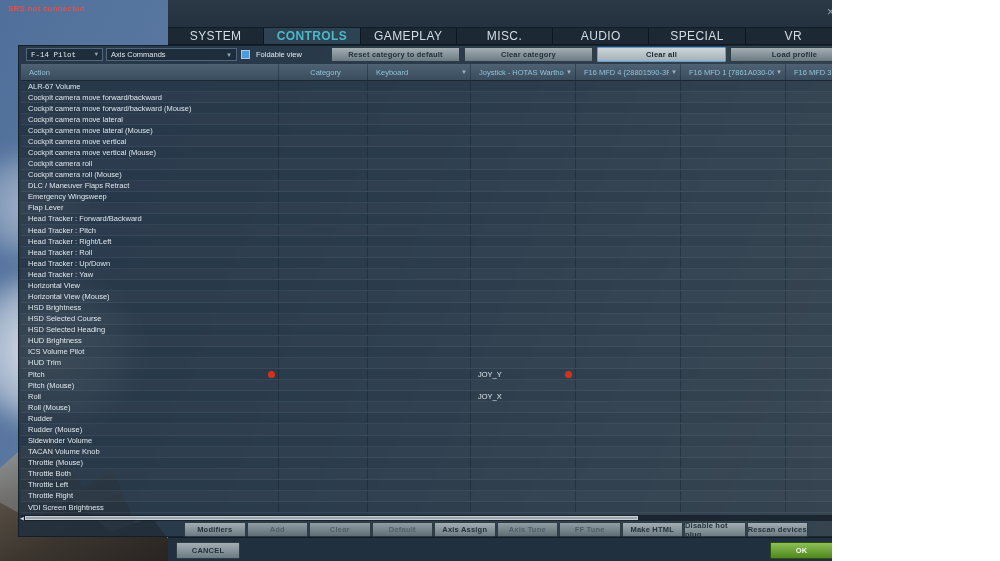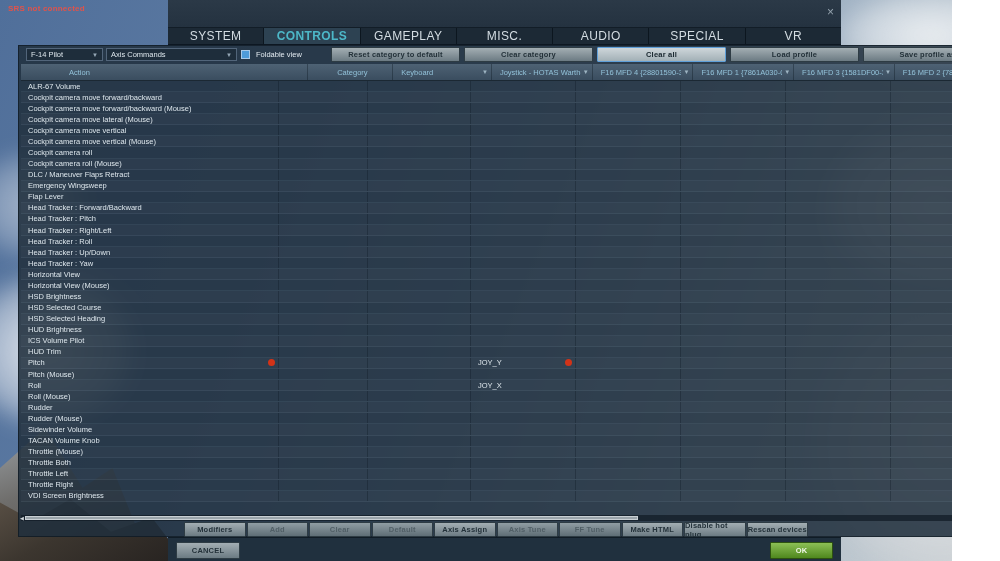--- a/index.html
+++ b/index.html
@@ -1,18 +1,18 @@
 <!DOCTYPE html>
 <html><head>
 <meta charset="utf-8">
 <style>
   html,body{margin:0;padding:0;}
   body{width:1000px;height:561px;overflow:hidden;position:relative;
        font-family:"Liberation Sans",sans-serif;-webkit-font-smoothing:antialiased;}
-  #stage{position:absolute;inset:0;width:952px;height:561px;overflow:hidden;}
+  #stage{position:absolute;inset:0;width:832px;height:561px;overflow:hidden;}
 
   
   .sky{position:absolute;inset:0;
        background:linear-gradient(112deg,#506f9a 0%,#5d7ba3 28%,#7b93b2 52%,#a9b9c8 76%,#c7ced2 100%);}
   .cloud{position:absolute;border-radius:50%;filter:blur(10px);background:radial-gradient(ellipse at center,rgba(255,255,255,0.95) 0%,rgba(255,255,255,0.45) 55%,rgba(255,255,255,0) 75%);}
   .cl1{left:835px;top:-10px;width:190px;height:90px;opacity:.8;}
   .cl2{left:820px;top:120px;width:230px;height:170px;opacity:.9;}
   .cl3{left:810px;top:300px;width:260px;height:280px;opacity:.95;background:radial-gradient(ellipse at center,rgba(235,236,238,0.98) 0%,rgba(215,218,221,0.6) 55%,rgba(215,218,221,0) 78%);}
   .cl4{left:-40px;top:270px;width:180px;height:160px;opacity:.9;}
   .cl5{left:-30px;top:150px;width:120px;height:110px;opacity:.5;}
@@ -41,35 +41,35 @@
 
   
   .panel{position:absolute;left:18px;top:45px;width:975px;height:492px;
       background:rgba(32,47,61,0.87);border:1px solid rgba(8,16,24,0.55);box-sizing:border-box;}
 
   
   .toolbar{position:absolute;left:0;top:0;width:975px;height:18px;}
   .dd{position:absolute;top:2px;height:13px;background:#1e2d3b;border:1px solid #52657a;box-sizing:border-box;
       color:#dde6ec;font-size:7.5px;display:flex;align-items:center;padding:0 4px;cursor:pointer;}
   .dd .caret{margin-left:auto;font-size:6px;color:#94a6b5;}
-  .dd1{left:7px;width:77px;}
+  .dd1{left:7px;width:77px;font-family:Liberation Mono, monospace;}
   .dd2{left:87px;width:131px;}
   .chk{position:absolute;left:222px;top:4px;width:9px;height:9px;background:#4f9bd8;border:1px solid #a9c9e6;box-sizing:border-box;cursor:pointer;}
   .chk-label{position:absolute;left:237px;top:4px;font-size:7.5px;color:#e2eaf0;}
   .tb-btns{position:absolute;left:312px;top:1px;display:flex;gap:4px;}
   .btn{height:15px;display:flex;align-items:center;justify-content:center;box-sizing:border-box;cursor:pointer;
       background:linear-gradient(#a3aeb3,#6c7b83);border:1px solid #2e3c44;
       font-size:7.5px;font-weight:bold;color:#233139;border-radius:1px;letter-spacing:.2px;}
   .tb-btns .btn{width:129px;}
   .btn.focused{background:linear-gradient(#ced6da,#a2b0b6);border:1px solid #5f9fd8;color:#16242c;}
   .btn.dim{color:#515f66;background:linear-gradient(#909da3,#5f6e76);}
 
   
   .thead{position:absolute;left:2px;top:18px;width:965px;height:17px;display:flex;
-      background:linear-gradient(#4e6274,#3a4d5f);border-bottom:1px solid #1b2833;box-sizing:border-box;padding-left:40px;}
+      background:linear-gradient(#4e6274,#3a4d5f);border-bottom:1px solid #1b2833;box-sizing:border-box;}
   .hcell{display:flex;align-items:center;font-size:7.5px;color:#92c1d8;padding:0 3px 0 8px;
       border-right:1px solid rgba(10,20,30,0.35);box-sizing:border-box;overflow:hidden;white-space:nowrap;}
   .hcell .caret{margin-left:auto;font-size:6px;color:#9db4c2;padding-left:2px;}
   .c0{width:258px;}.c1{width:89px;justify-content:center;}.c2{width:103px;}.c3{width:105px;}
   .c4{width:105px;}.c5{width:105px;}.c6{width:105px;}.c7{width:95px;border-right:none;}
 
   
   .tbody{position:absolute;left:2px;top:35px;width:965px;height:432px;display:flex;flex-direction:column;overflow:hidden;}
   .trow{display:flex;height:11.08px;box-sizing:border-box;border-bottom:1px solid rgba(150,180,200,0.10);cursor:pointer;}
   .trow:nth-child(even){background:rgba(255,255,255,0.025);}
@@ -210,20 +210,30 @@
           <div class="tcell c0">Cockpit camera move forward/backward (Mouse)</div>
           <div class="tcell c1"></div>
           <div class="tcell c2"></div>
           <div class="tcell c3"></div>
           <div class="tcell c4"></div>
           <div class="tcell c5"></div>
           <div class="tcell c6"></div>
           <div class="tcell c7"></div>
         </div>
         <div class="trow">
+          <div class="tcell c0">Cockpit camera move lateral</div>
+          <div class="tcell c1"></div>
+          <div class="tcell c2"></div>
+          <div class="tcell c3"></div>
+          <div class="tcell c4"></div>
+          <div class="tcell c5"></div>
+          <div class="tcell c6"></div>
+          <div class="tcell c7"></div>
+        </div>
+        <div class="trow">
           <div class="tcell c0">Cockpit camera move lateral (Mouse)</div>
           <div class="tcell c1"></div>
           <div class="tcell c2"></div>
           <div class="tcell c3"></div>
           <div class="tcell c4"></div>
           <div class="tcell c5"></div>
           <div class="tcell c6"></div>
           <div class="tcell c7"></div>
         </div>
         <div class="trow">

